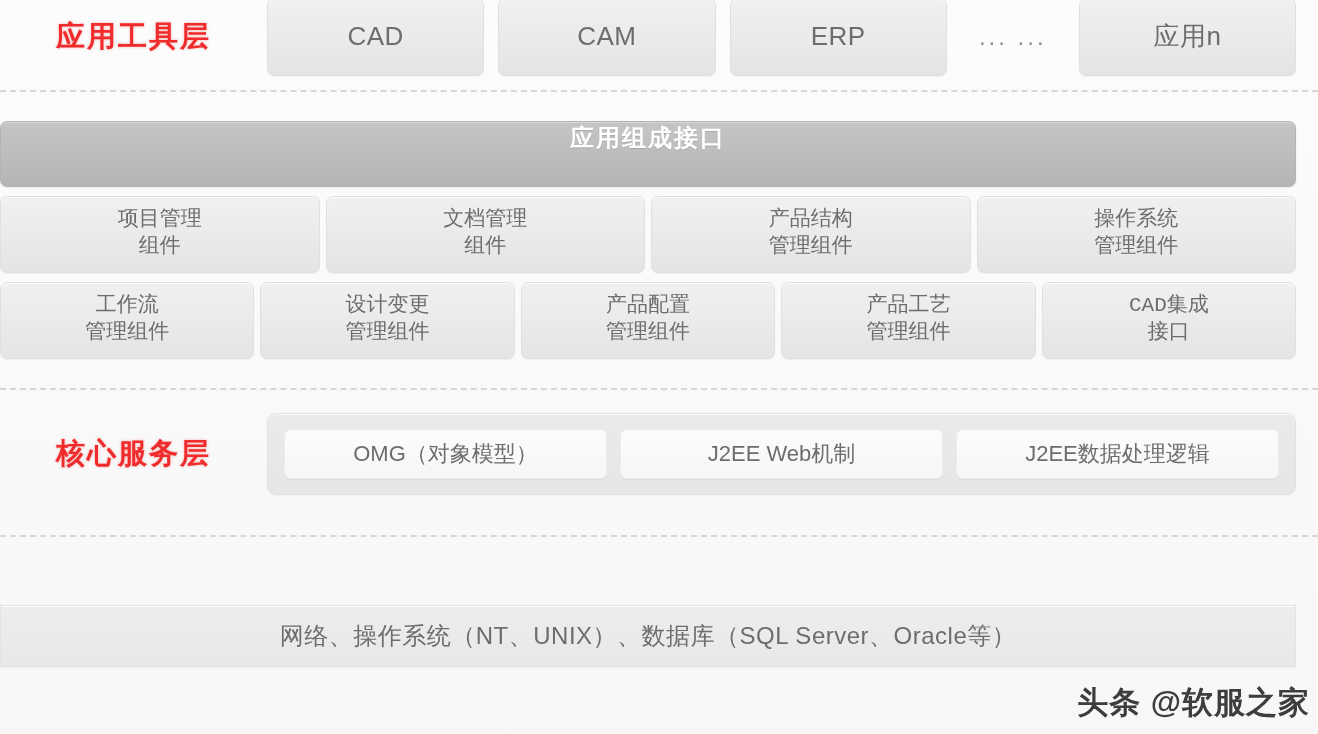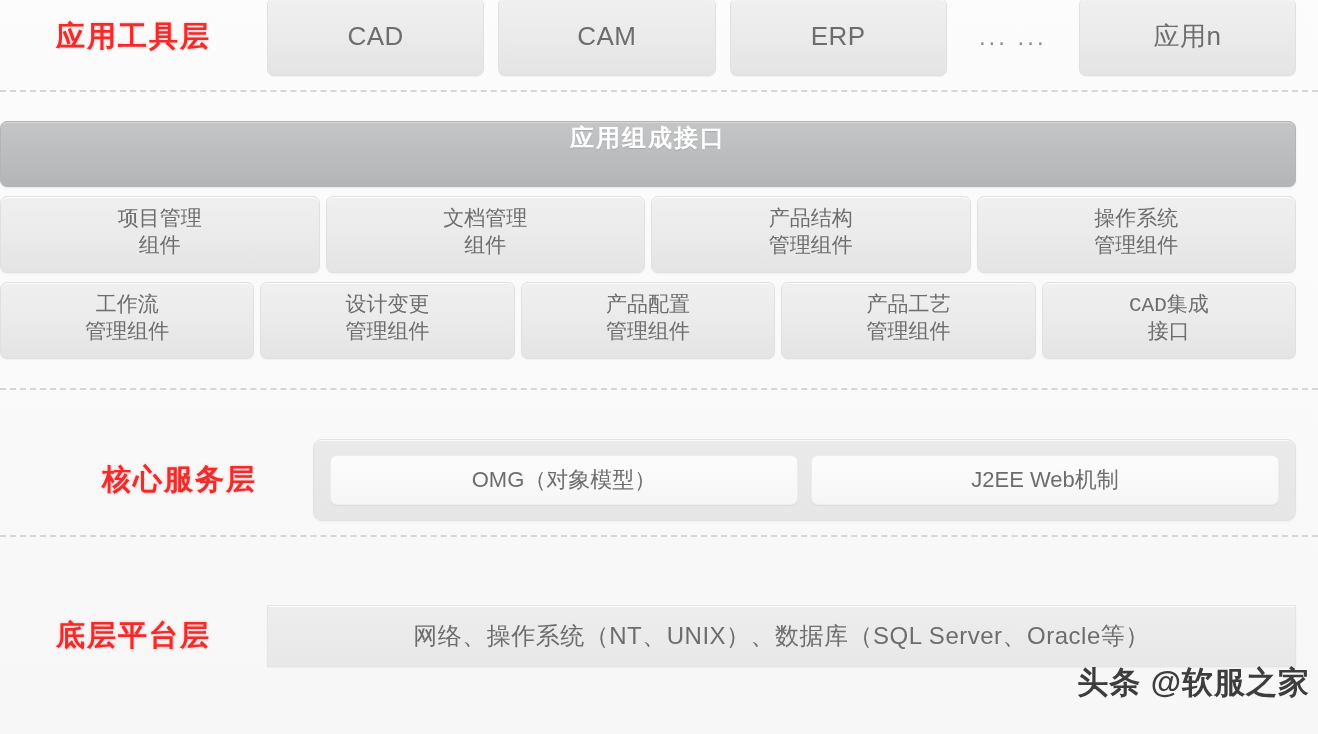--- a/index.html
+++ b/index.html
@@ -110,21 +110,21 @@
     text-shadow: 0 1px 1px rgba(0,0,0,0.12);
     box-sizing: border-box;
   }
   .comp-box {
     flex: 1 1 0;
     height: 77px;
     font-size: 21px;
   }
 
   
-  #layer-core { top: 408px; height: 144px; padding-left: 46px; }
+  #layer-core { top: 382px; height: 144px; }
   .core-tray {
     background: linear-gradient(180deg, #eaeaea 0%, #e6e6e6 100%);
     border: 1px solid #e2e2e2;
     border-radius: 9px;
     padding: 15px 16px;
     display: flex;
     gap: 13px;
     box-shadow: 0 1px 2px rgba(0,0,0,0.04), inset 0 1px 0 rgba(255,255,255,0.8);
     box-sizing: border-box;
   }
@@ -171,21 +171,21 @@
     opacity: 0.75;
   }
   #divider-1 { top: 90px; }
   #divider-2 { top: 388px; }
   #divider-3 { top: 535px; }
 
   
   #watermark {
     position: absolute;
     right: 8px;
-    bottom: 30px;
+    bottom: 10px;
     font-size: 31px;
     font-weight: bold;
     color: #2e2e2e;
     letter-spacing: 1px;
     opacity: 0.92;
     white-space: nowrap;
     font-family: "Liberation Sans", "DejaVu Sans", sans-serif;
   }
 </style>
 </head>
@@ -275,28 +275,30 @@
   <div class="layer" id="layer-core">
     <div class="layer-label">核心服务层</div>
     <div class="layer-body">
       <div class="core-tray">
         <div class="core-box">
           <span>OMG（对象模型）</span>
         </div>
         <div class="core-box">
           <span>J2EE Web机制</span>
         </div>
+        <div class="core-box">
+          <span>J2EE数据处理逻辑</span>
+        </div>
       </div>
     </div>
   </div>
 
   <div class="divider" id="divider-3"></div>
 
   <div class="layer" id="layer-platform">
-    <div class="layer-label">底层平台层</div>
     <div class="layer-body">
       <div class="platform-bar">
         <span>网络、操作系统（NT、UNIX）、数据库（SQL Server、Oracle等）</span>
       </div>
     </div>
   </div>
 
   <div id="watermark">头条 @软服之家</div>
 
 </div>

